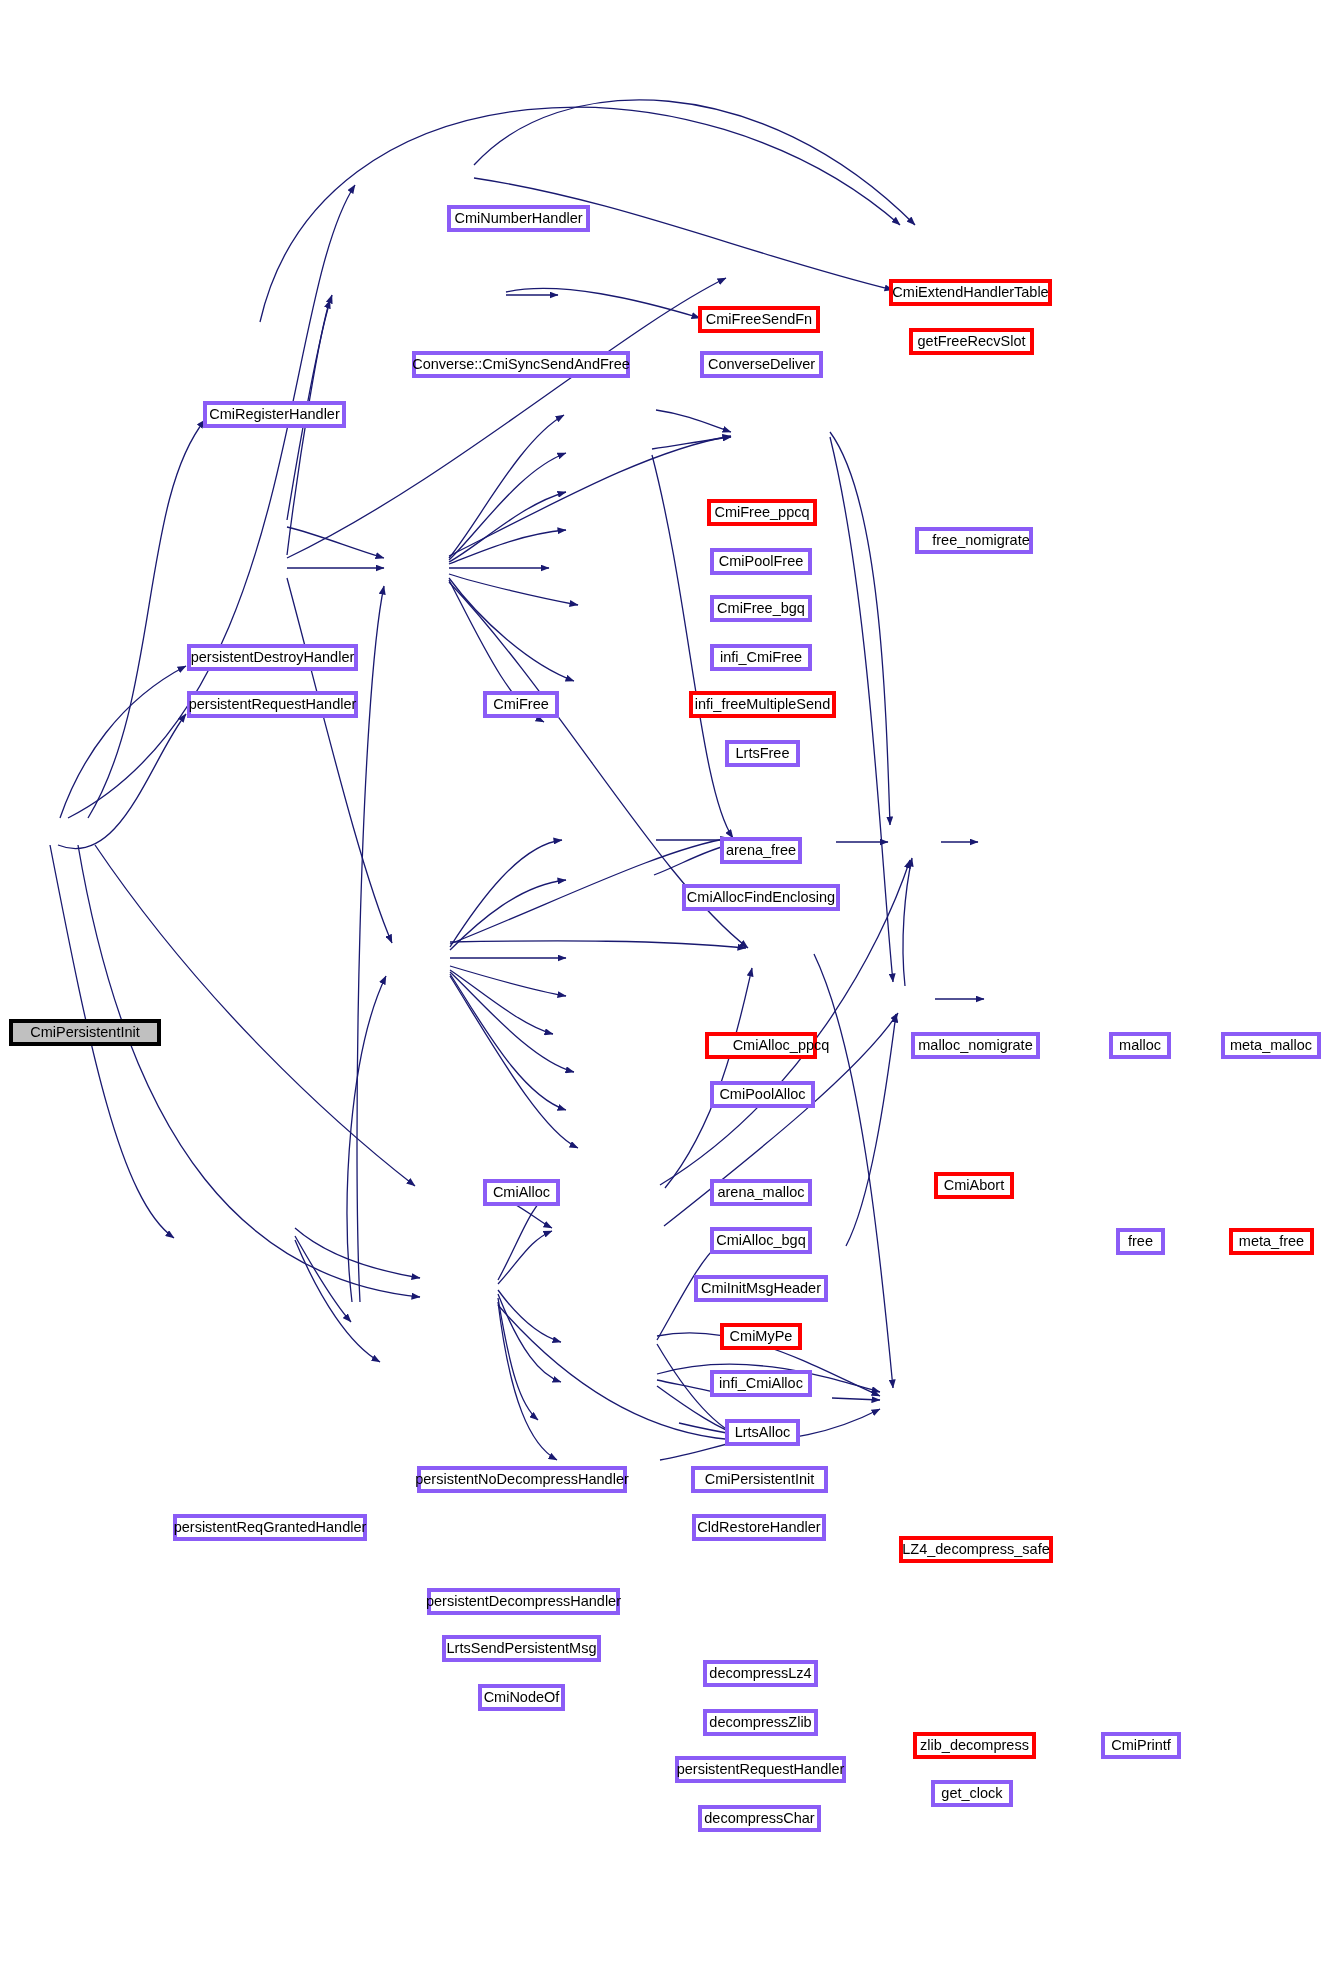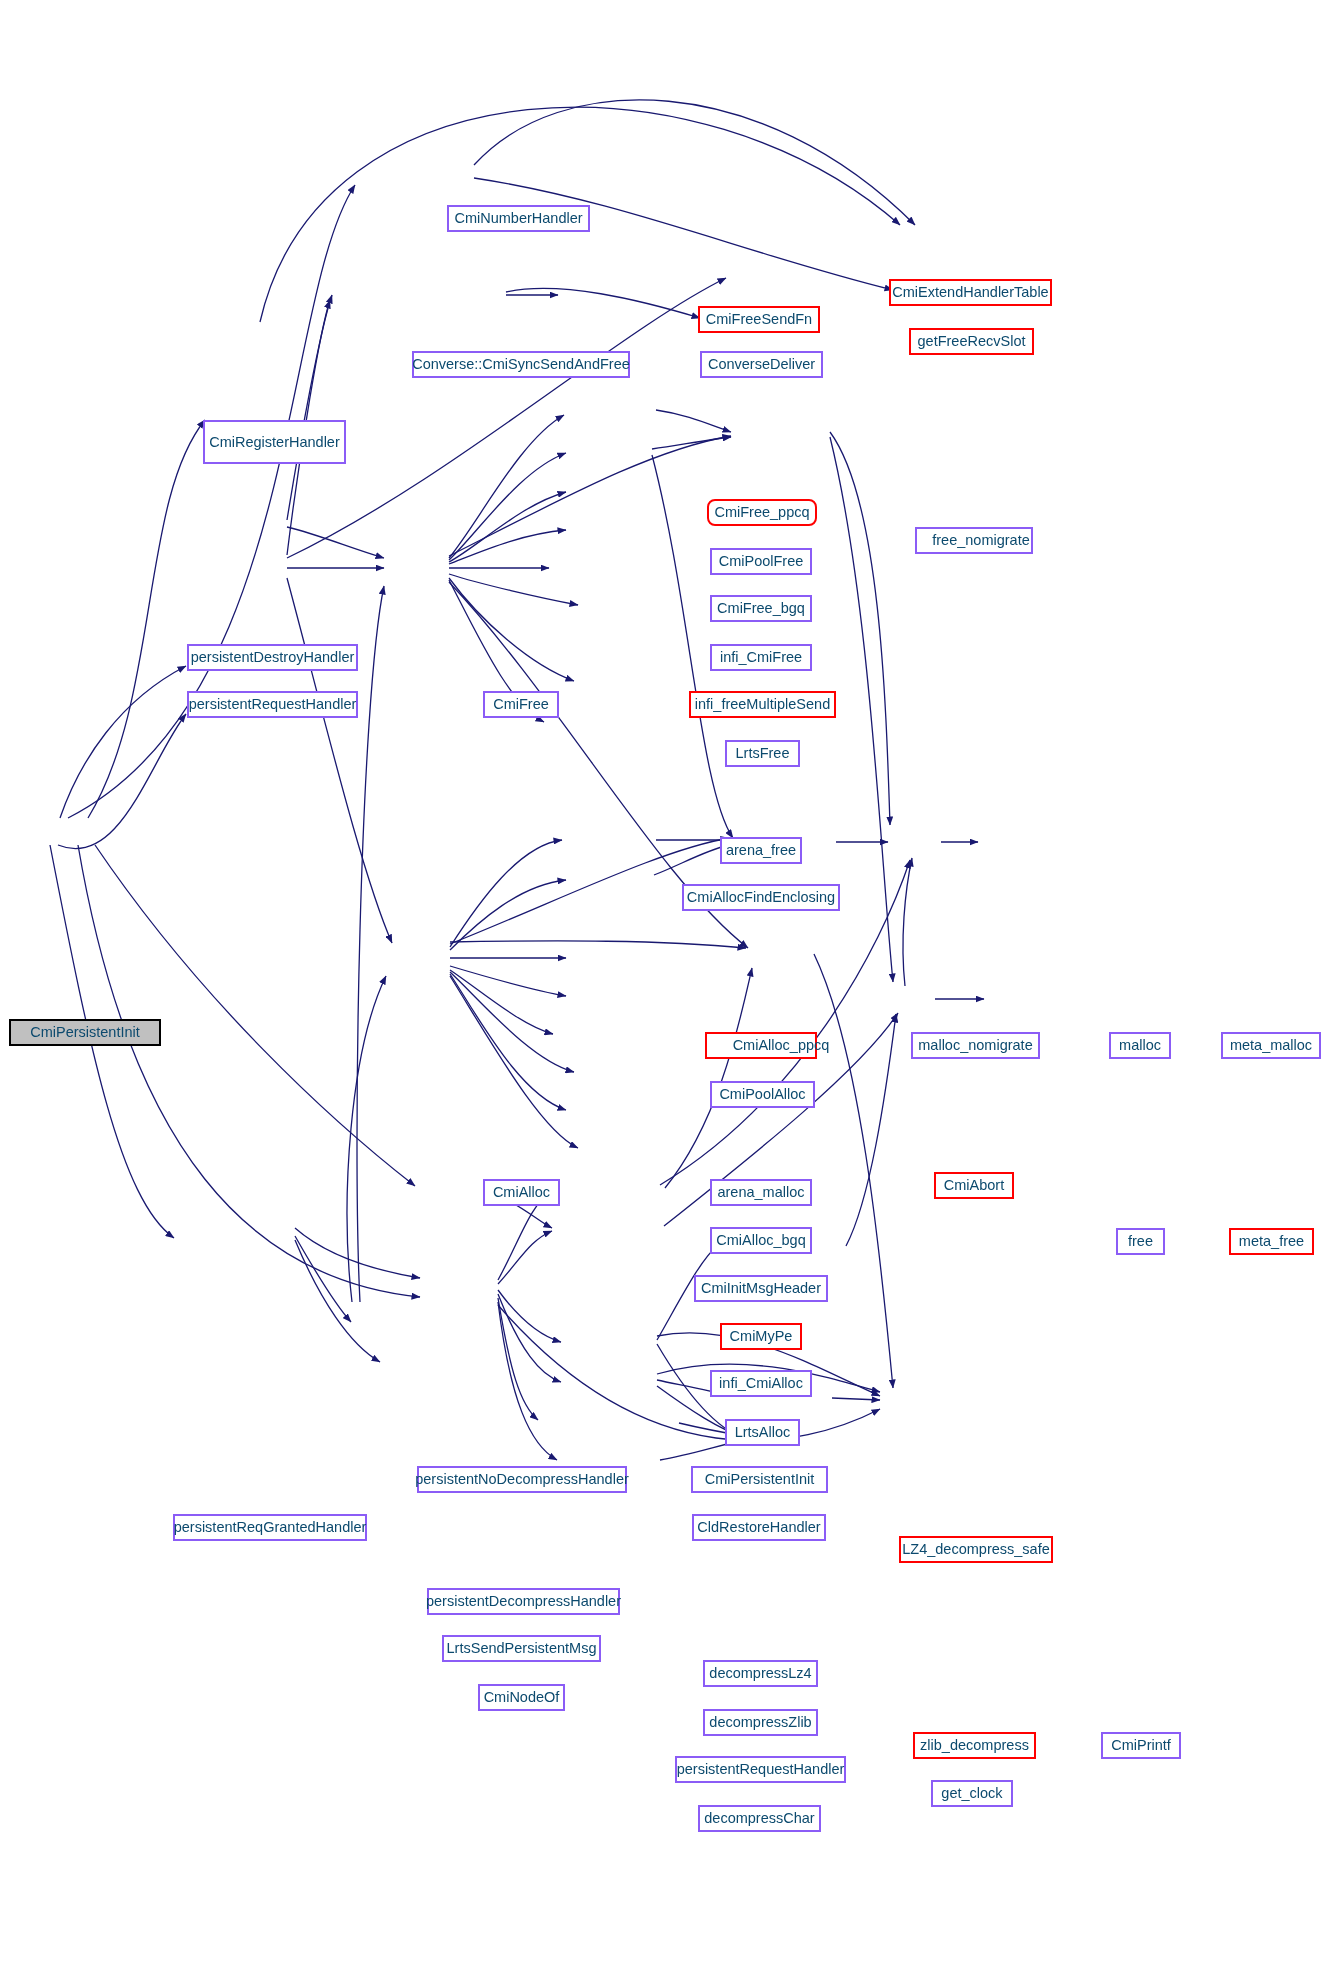--- a/index.html
+++ b/index.html
@@ -21,22 +21,22 @@
     left: 0;
     top: 0;
     width: 1331px;
     height: 1964px;
     pointer-events: none;
   }
   .node {
     position: absolute;
     box-sizing: border-box;
     background: #ffffff;
-    border: 2px solid #8b5cf6;
-    color: #0c4a6e;
+    border: 4px solid #8b5cf6;
+    color: #000000;
     font-size: 14.5px;
     line-height: 1;
     display: flex;
     align-items: center;
     justify-content: center;
     white-space: nowrap;
     letter-spacing: 0px;
     z-index: 5;
   }
   .node.red {
@@ -160,27 +160,27 @@
       <path d="M665,1188 C 720,1120 740,1020 752,968"></path>
       <path d="M664,1226 C 760,1150 860,1070 898,1013"></path>
       <path d="M846,1246 C 870,1200 885,1100 896,1014"></path>
 
     </g>
   </svg>
 
   <div id="nodes">
       <div class="node root" style="left: 9px; top: 1019px; width: 152px; height: 27px;">CmiPersistentInit</div>
       <div class="node" style="left: 447px; top: 205px; width: 143px; height: 27px;">CmiNumberHandler</div>
-      <div class="node" style="left: 203px; top: 420px; width: 143px; height: 44px;">CmiRegisterHandler</div>
+      <div class="node" style="left: 203px; top: 401px; width: 143px; height: 27px;">CmiRegisterHandler</div>
       <div class="node red" style="left: 889px; top: 279px; width: 163px; height: 27px;">CmiExtendHandlerTable</div>
       <div class="node red" style="left: 909px; top: 328px; width: 125px; height: 27px;">getFreeRecvSlot</div>
       <div class="node red" style="left: 698px; top: 306px; width: 122px; height: 27px;">CmiFreeSendFn</div>
       <div class="node" style="left: 412px; top: 351px; width: 218px; height: 27px;">Converse::CmiSyncSendAndFree</div>
       <div class="node" style="left: 700px; top: 351px; width: 123px; height: 27px;">ConverseDeliver</div>
-      <div class="node red" style="left: 707px; top: 499px; width: 110px; height: 27px; border-radius: 8px;">CmiFree_ppcq</div>
+      <div class="node red" style="left: 707px; top: 499px; width: 110px; height: 27px;">CmiFree_ppcq</div>
       <div class="node" style="left: 915px; top: 527px; width: 118px; height: 27px; padding-left: 14px;">free_nomigrate</div>
       <div class="node" style="left: 710px; top: 548px; width: 102px; height: 27px;">CmiPoolFree</div>
       <div class="node" style="left: 710px; top: 595px; width: 102px; height: 27px;">CmiFree_bgq</div>
       <div class="node" style="left: 710px; top: 644px; width: 102px; height: 27px;">infi_CmiFree</div>
       <div class="node" style="left: 187px; top: 644px; width: 171px; height: 27px;">persistentDestroyHandler</div>
       <div class="node" style="left: 187px; top: 691px; width: 171px; height: 27px;">persistentRequestHandler</div>
       <div class="node" style="left: 483px; top: 691px; width: 76px; height: 27px;">CmiFree</div>
       <div class="node red" style="left: 689px; top: 691px; width: 147px; height: 27px;">infi_freeMultipleSend</div>
       <div class="node" style="left: 725px; top: 740px; width: 75px; height: 27px;">LrtsFree</div>
       <div class="node" style="left: 720px; top: 837px; width: 82px; height: 27px;">arena_free</div>

